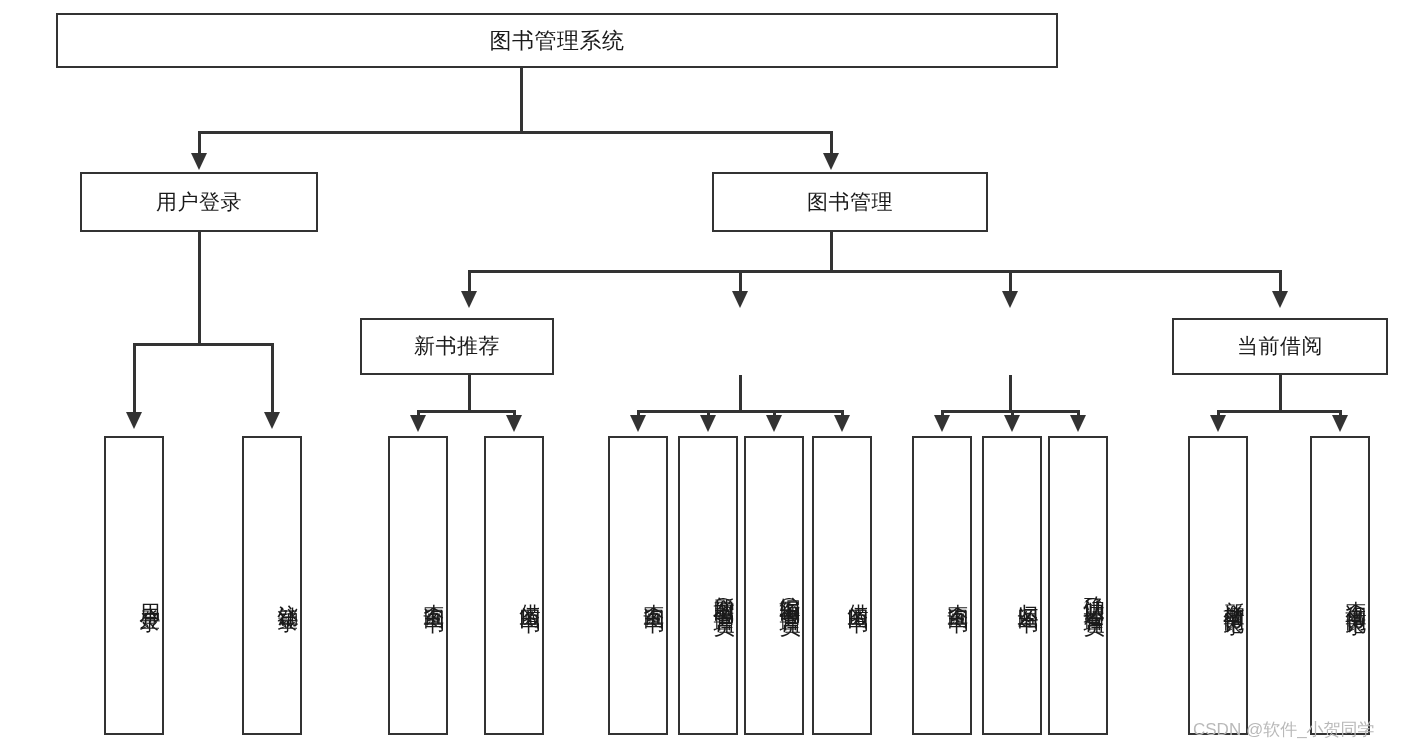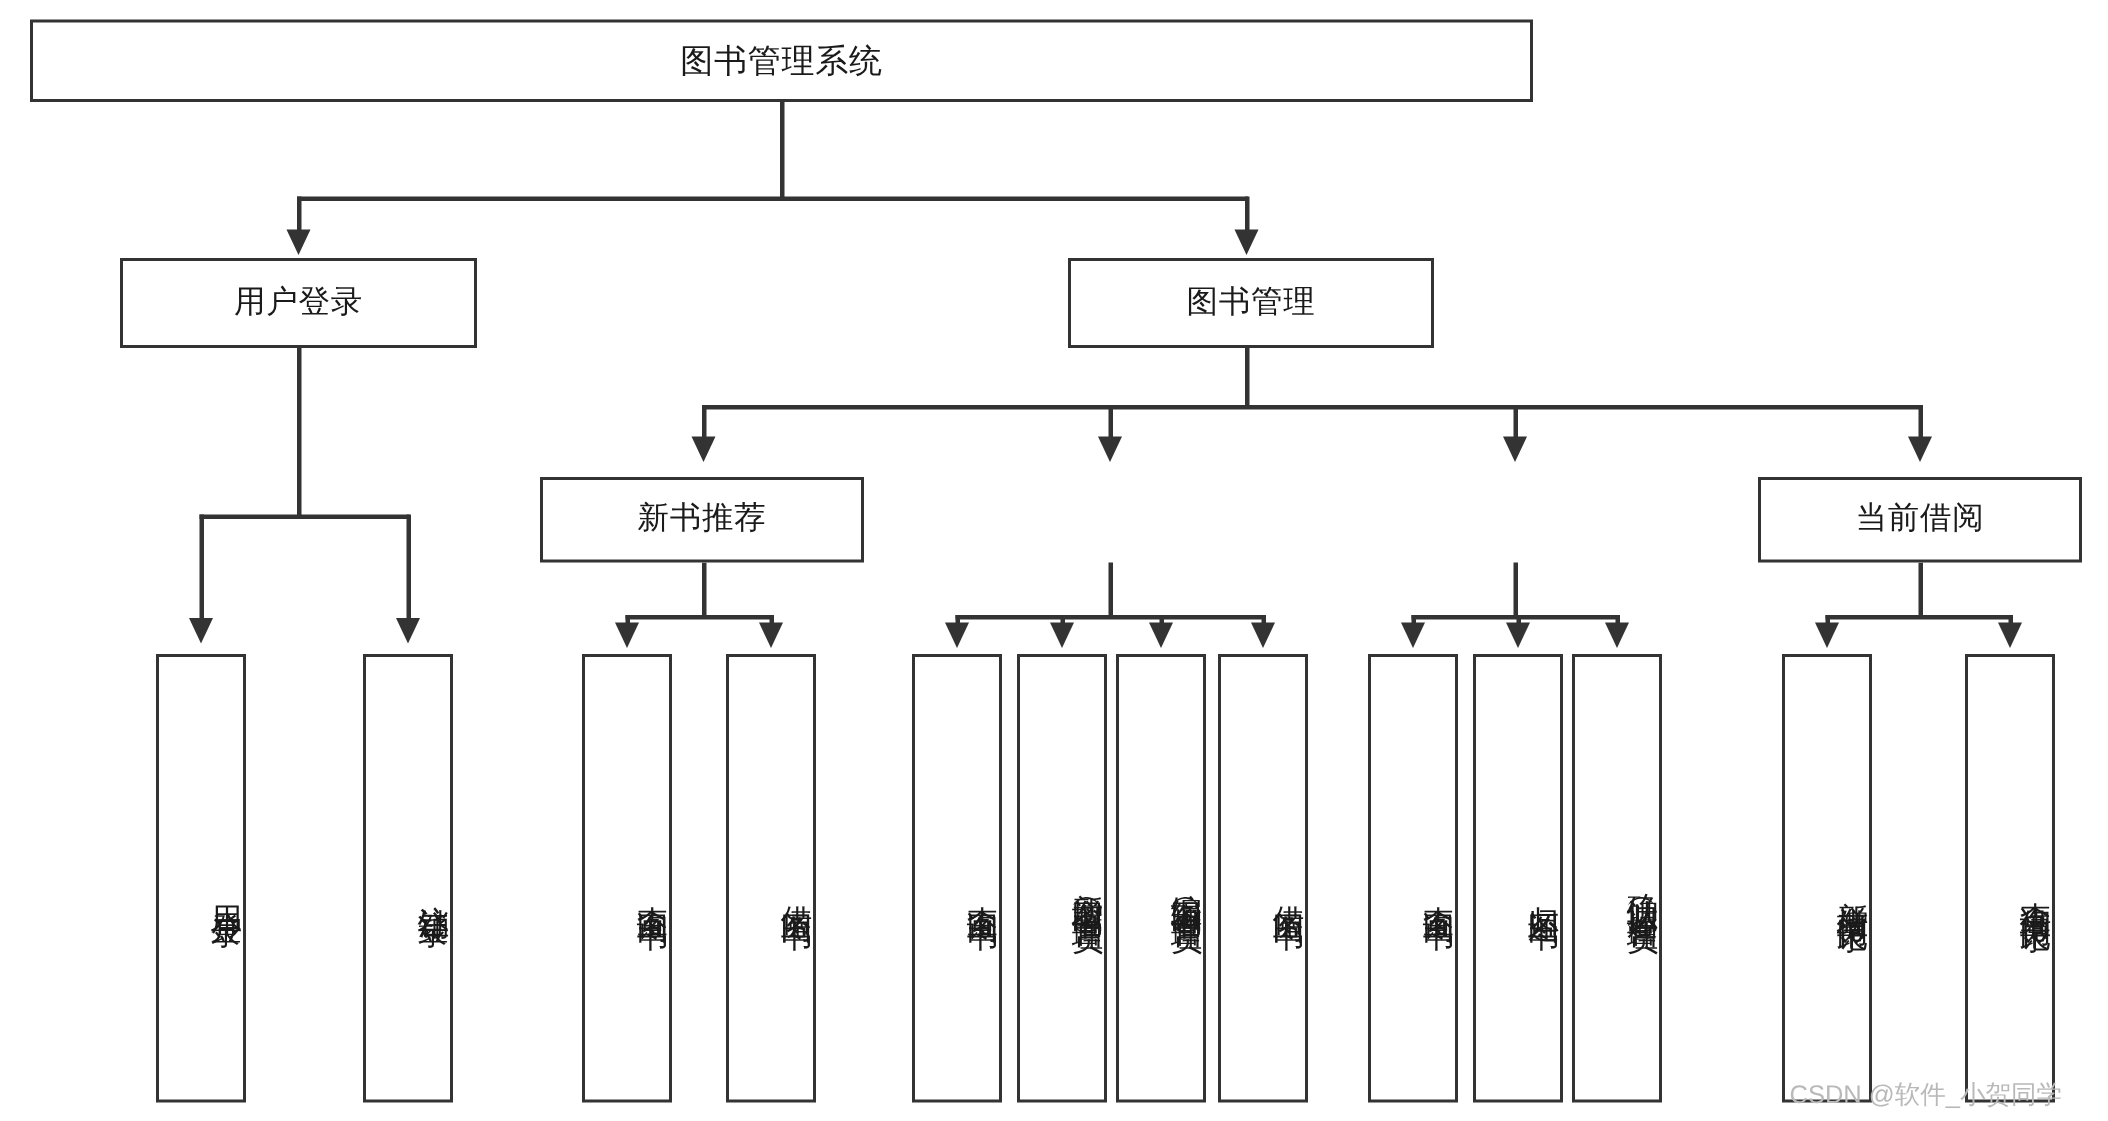--- a/index.html
+++ b/index.html
@@ -30,20 +30,21 @@
     color: #1a1a1a;
     line-height: 1.18;
     z-index: 3;
   }
   .node.h {
     font-size: 21px;
     letter-spacing: 0.5px;
   }
   .node.root {
     font-size: 22px;
+    margin-left: 36px;
   }
   
   .node.v {
     writing-mode: vertical-rl;
     text-orientation: upright;
     align-items: flex-start;
     justify-content: center;
     padding-top: 14px;
     font-size: 21px;
     letter-spacing: 3px;
@@ -96,21 +97,21 @@
   <div class="vline" style="left:198px; top:131px; height:25px;"></div>
   <div class="arrow" style="left:191px; top:153px;"></div>
 
   <div class="vline" style="left:830px; top:131px; height:25px;"></div>
   <div class="arrow" style="left:823px; top:153px;"></div>
 
   <div class="node h" style="left:80px; top:172px; width:238px; height:60px;">
     <span>用户登录</span>
   </div>
 
-  <div class="node h" style="left:712px; top:172px; width:244px; height:60px;">
+  <div class="node h" style="left:712px; top:172px; width:276px; height:60px;">
     <span>图书管理</span>
   </div>
 
   <div class="vline" style="left:198px; top:232px; height:112px;"></div>
   <div class="hline" style="left:133px; top:343px; width:140px;"></div>
   <div class="vline" style="left:133px; top:343px; height:72px;"></div>
   <div class="arrow" style="left:126px; top:412px;"></div>
   <div class="vline" style="left:271px; top:343px; height:72px;"></div>
   <div class="arrow" style="left:264px; top:412px;"></div>
 
@@ -122,21 +123,21 @@
 
   <div class="vline" style="left:739px; top:270px; height:24px;"></div>
   <div class="arrow" style="left:732px; top:291px;"></div>
 
   <div class="vline" style="left:1009px; top:270px; height:24px;"></div>
   <div class="arrow" style="left:1002px; top:291px;"></div>
 
   <div class="vline" style="left:1279px; top:270px; height:24px;"></div>
   <div class="arrow" style="left:1272px; top:291px;"></div>
 
-  <div class="node h" style="left:360px; top:318px; width:216px; height:57px;">
+  <div class="node h" style="left:360px; top:318px; width:194px; height:57px;">
     <span>新书推荐</span>
   </div>
   <div class="node h" style="left:1172px; top:318px; width:216px; height:57px;">
     <span>当前借阅</span>
   </div>
 
   <div class="vline" style="left:468px; top:375px; height:37px;"></div>
   <div class="hline" style="left:417px; top:410px; width:98px;"></div>
   <div class="vline" style="left:417px; top:410px; height:10px;"></div>
   <div class="arrow" style="left:410px; top:415px;"></div>

